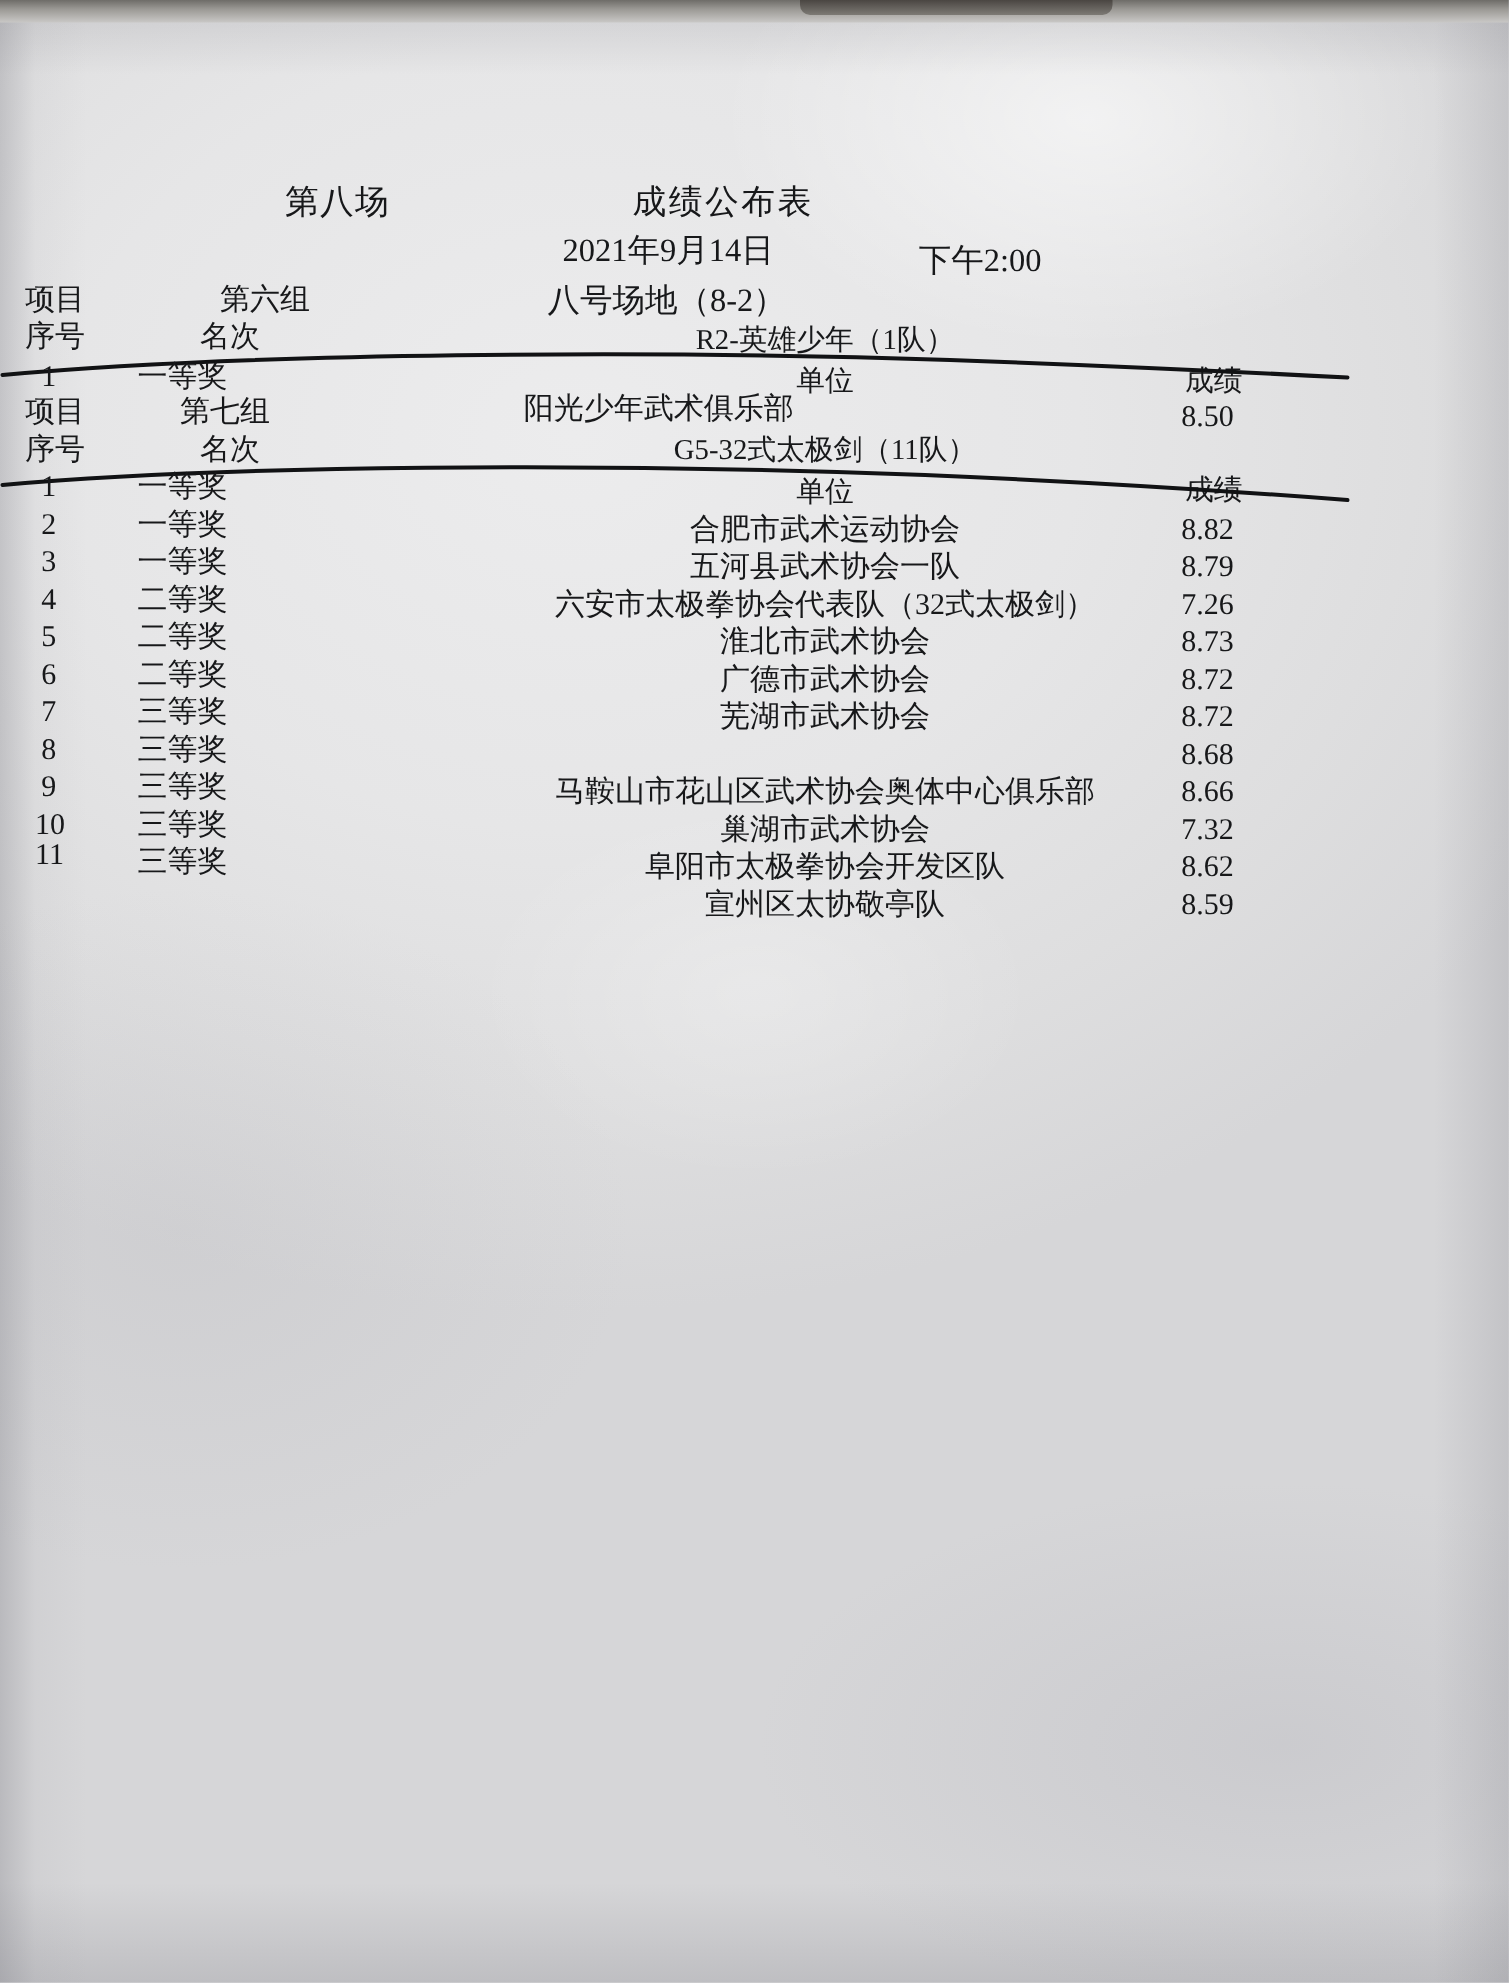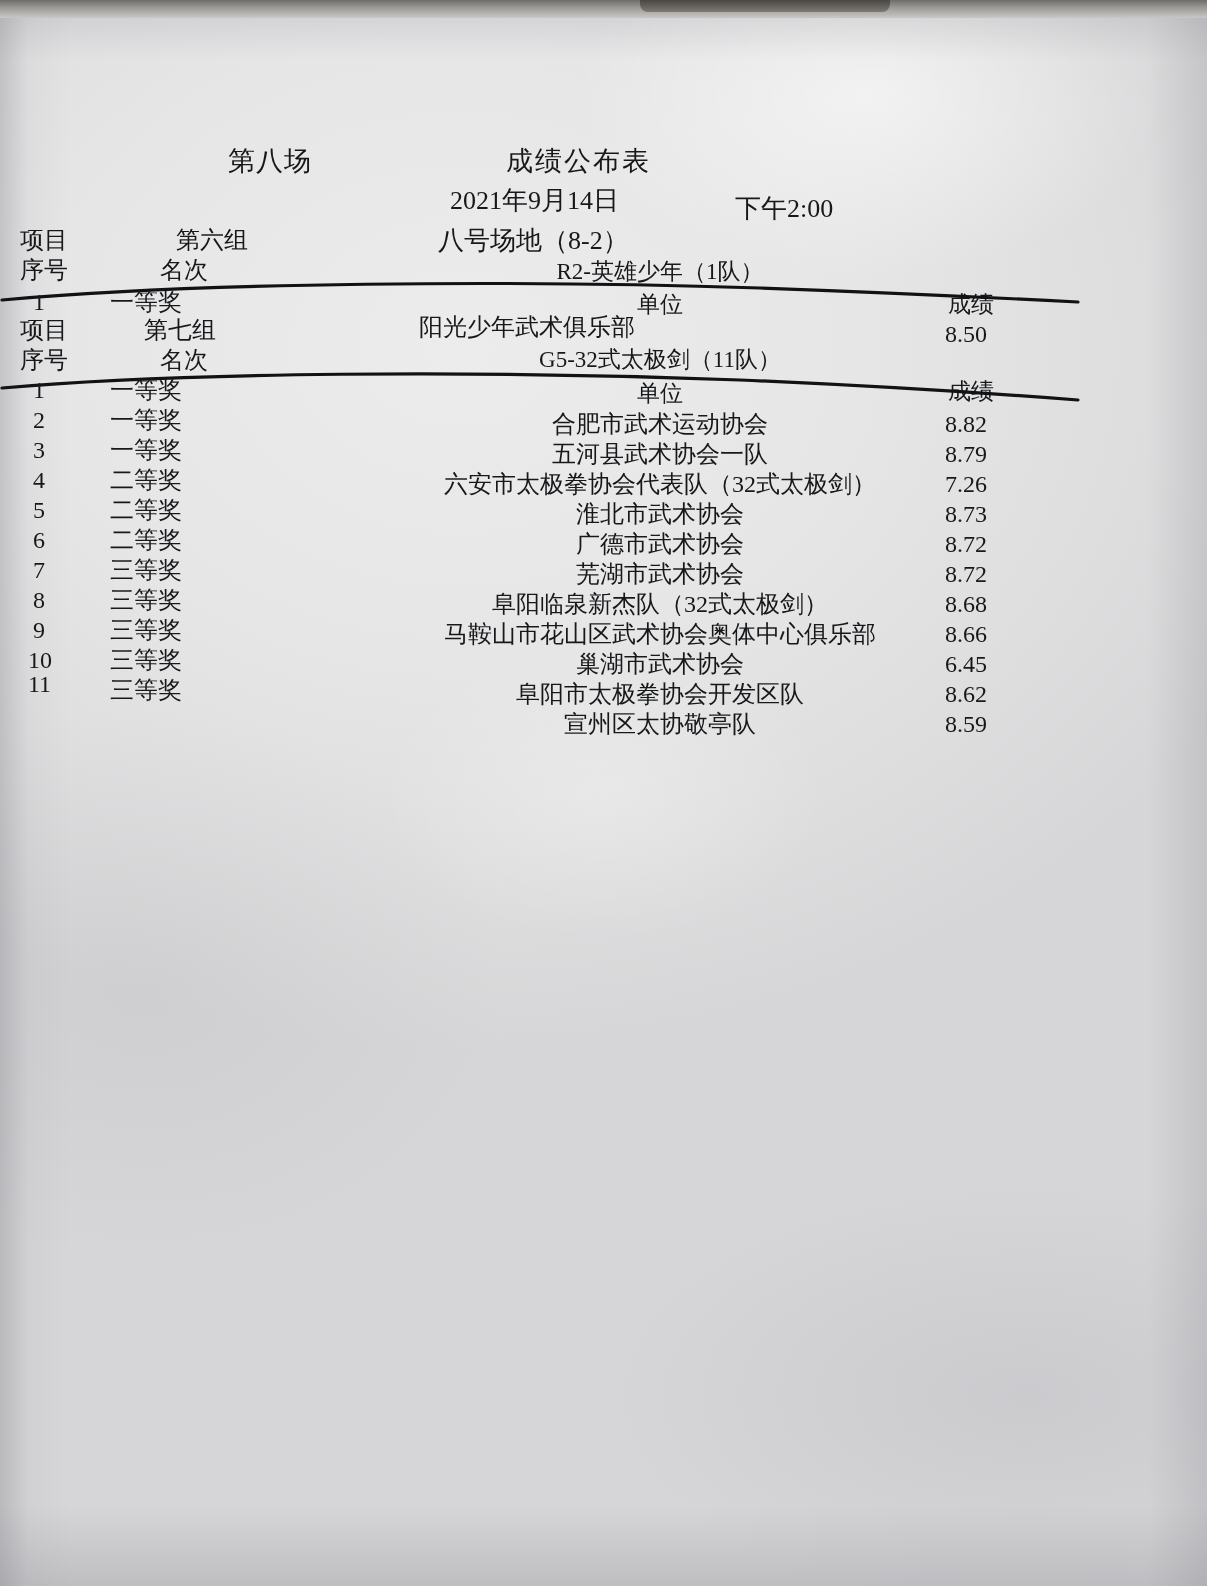--- a/index.html
+++ b/index.html
@@ -205,28 +205,27 @@
 
   <div class="txt cell center" style="left:660px; top:502px;">淮北市武术协会</div>
   <div class="txt cell-num" style="left:945px; top:502px;">8.73</div>
 
   <div class="txt cell center" style="left:660px; top:532px;">广德市武术协会</div>
   <div class="txt cell-num" style="left:945px; top:532px;">8.72</div>
 
   <div class="txt cell center" style="left:660px; top:562px;">芜湖市武术协会</div>
   <div class="txt cell-num" style="left:945px; top:562px;">8.72</div>
 
-  <div class="txt cell center" style="left:660px; top:592px;">阜阳临泉新杰队（32式太极剑）</div>
   <div class="txt cell-num" style="left:945px; top:592px;">8.68</div>
 
   <div class="txt cell center" style="left:660px; top:622px;">马鞍山市花山区武术协会奥体中心俱乐部</div>
   <div class="txt cell-num" style="left:945px; top:622px;">8.66</div>
 
   <div class="txt cell center" style="left:660px; top:652px;">巢湖市武术协会</div>
-  <div class="txt cell-num" style="left:945px; top:652px;">6.45</div>
+  <div class="txt cell-num" style="left:945px; top:652px;">7.32</div>
 
   <div class="txt cell center" style="left:660px; top:682px;">阜阳市太极拳协会开发区队</div>
   <div class="txt cell-num" style="left:945px; top:682px;">8.62</div>
 
   <div class="txt cell center" style="left:660px; top:712px;">宣州区太协敬亭队</div>
   <div class="txt cell-num" style="left:945px; top:712px;">8.59</div>
 
 </div>
 
 </body></html>

